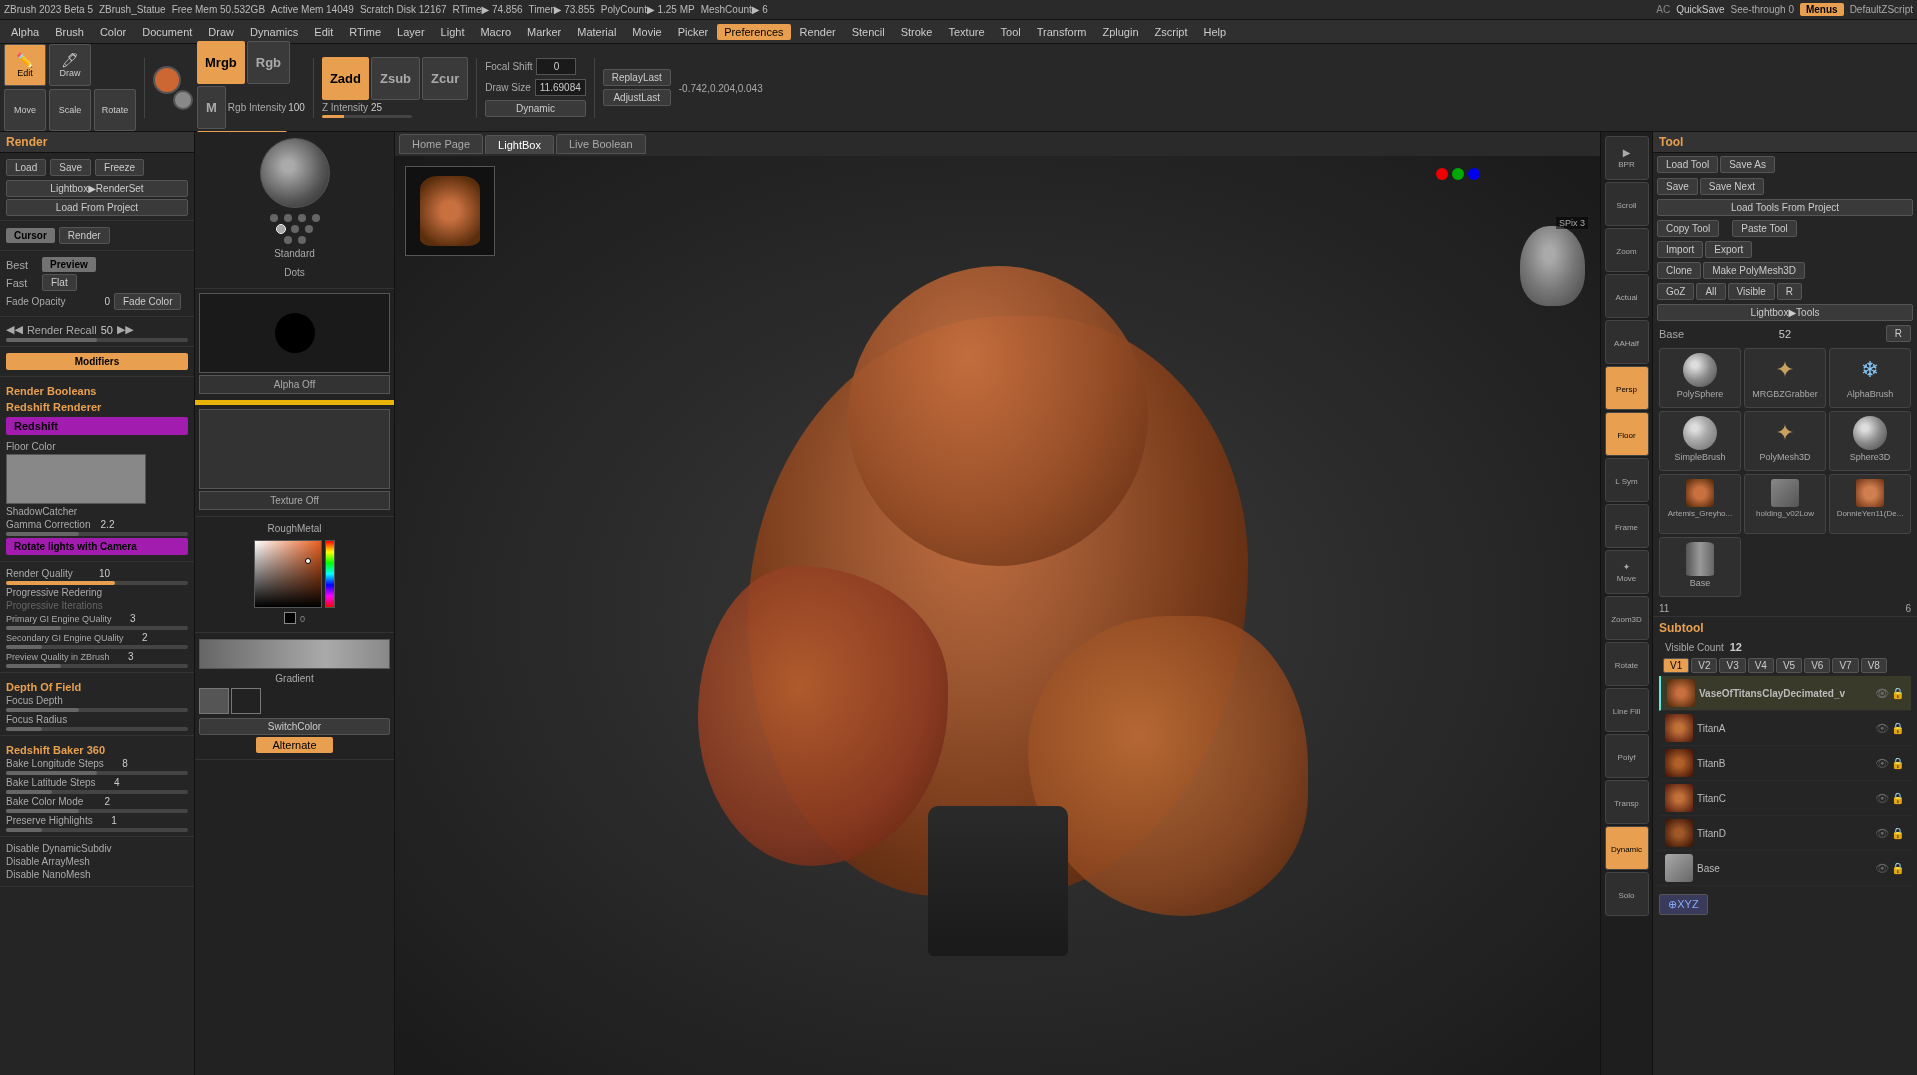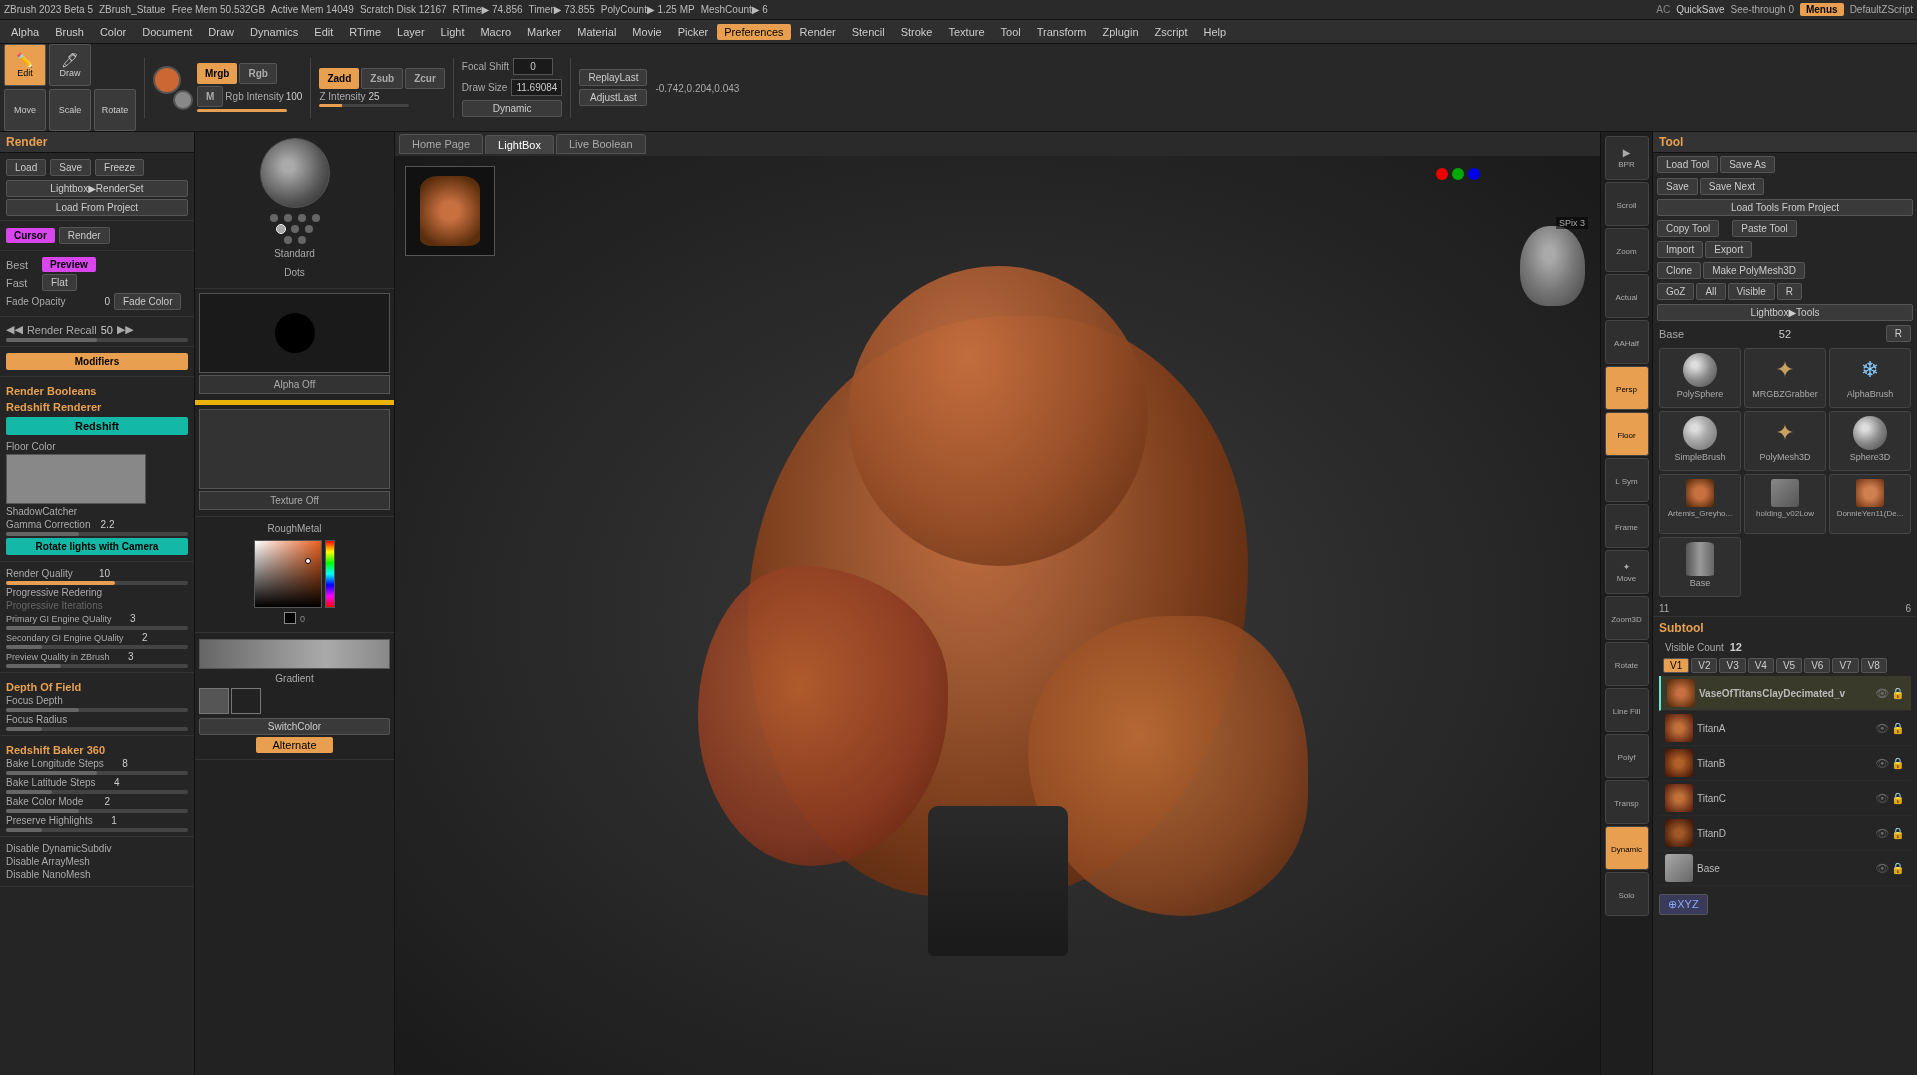--- a/index.html
+++ b/index.html
@@ -105,41 +105,41 @@
       background: #3a3a3a;
       border: 1px solid #555;
       color: #ccc;
       padding: 2px 8px;
       border-radius: 2px;
       cursor: pointer;
       font-size: 10px;
     }
 
     .btn-orange {
-      background: #d946ef;
+      background: #737373;
       border: none;
       color: #000;
       padding: 2px 8px;
       border-radius: 2px;
       cursor: pointer;
       font-size: 10px;
       font-weight: bold;
     }
 
     .btn-orange-full {
-      background: #14b8a6;
+      background: #a21caf;
       border: none;
       color: #000;
       padding: 3px 8px;
       border-radius: 2px;
       cursor: pointer;
       font-size: 11px;
       font-weight: bold;
       width: 100%;
-      text-align: center;
+      text-align: left;
       margin: 2px 0;
     }
 
     .slider-row {
       display: flex;
       align-items: center;
       gap: 4px;
       margin: 2px 0;
     }
     .slider-label { color: #aaa; min-width: 80px; font-size: 10px; }
@@ -386,22 +386,22 @@
       background: #cc6633;
       border: 2px solid #555;
       cursor: pointer;
     }
 
     
     .mode-btn {
       background: #e8a050;
       border: none;
       color: #000;
-      padding: 4px 8px;
-      font-size: 10px;
+      padding: 13px 8px;
+      font-size: 13px;
       font-weight: bold;
       cursor: pointer;
       border-radius: 2px;
     }
     .mode-btn.inactive { background: #3a3a3a; color: #aaa; border: 1px solid #555; }
 
     
     .subtool-tabs {
       display: flex;
       gap: 2px;

